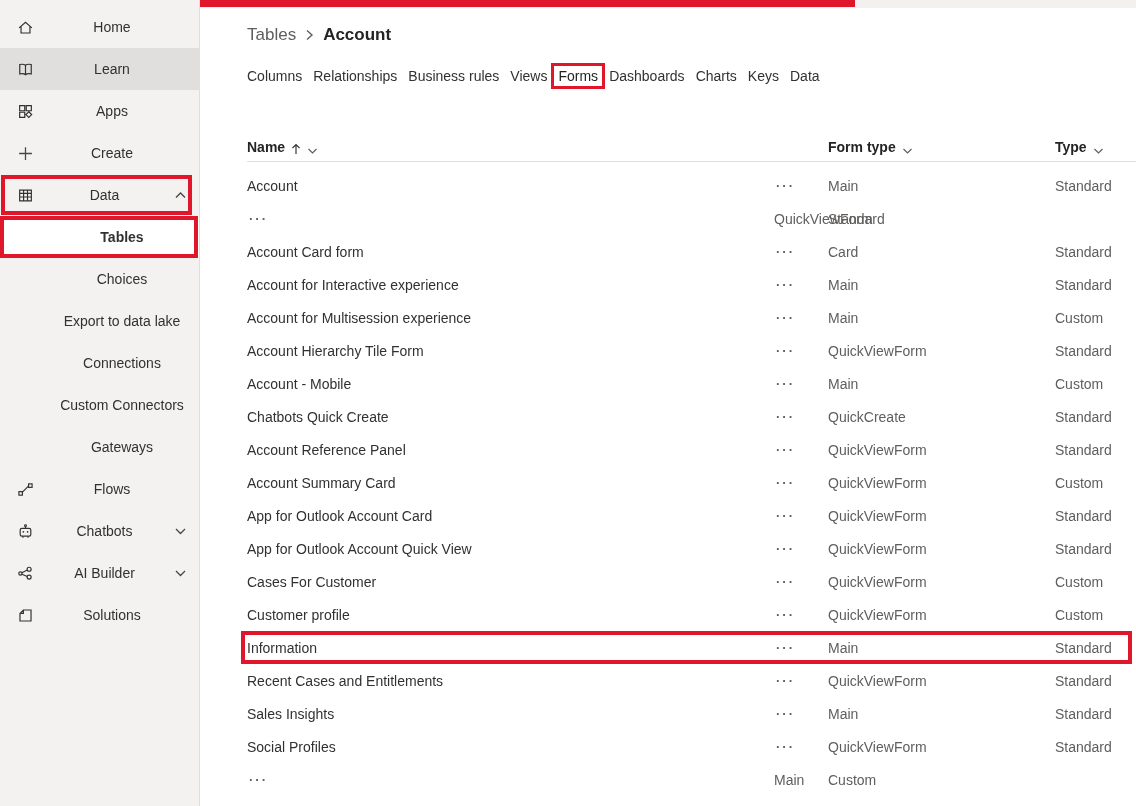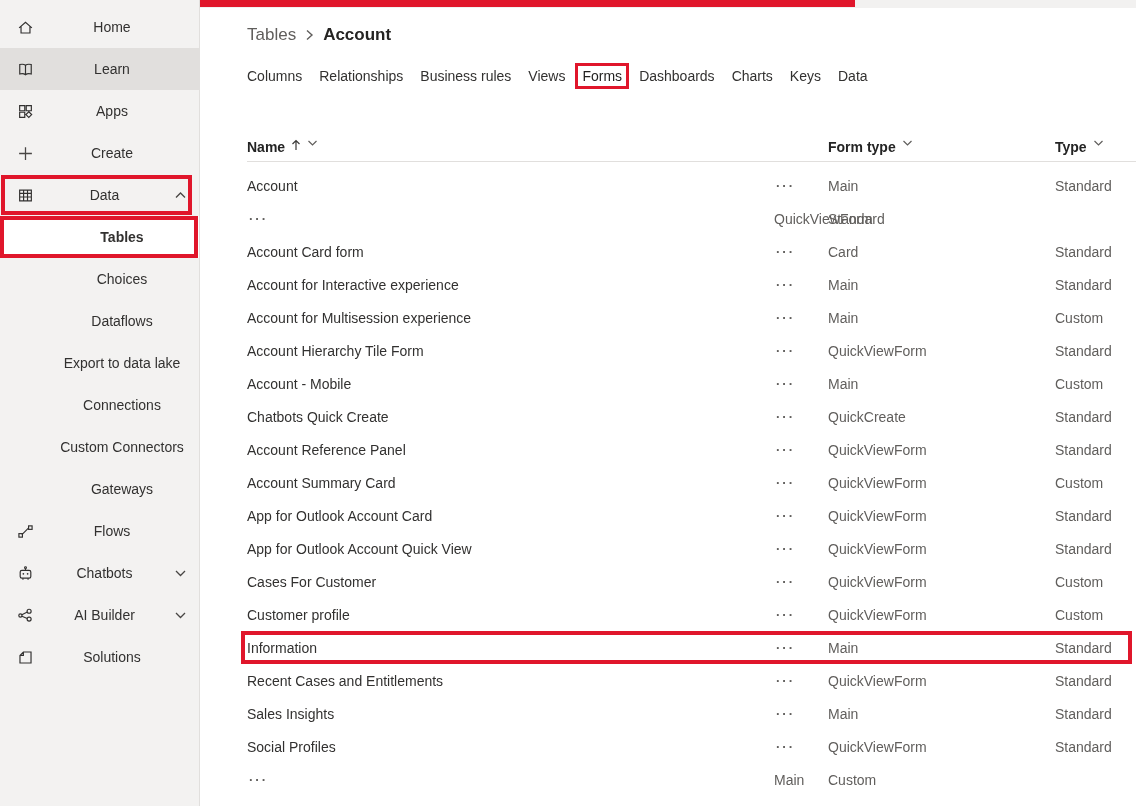--- a/index.html
+++ b/index.html
@@ -45,34 +45,34 @@
   
   .main{flex:1;position:relative;background:#fff}
   .topband{height:8px;background:#f2f1f0}
   .red-strip{position:absolute;top:0;left:0;width:655px;height:7px;background:var(--red)}
   .content{padding-left:47px}
 
   .breadcrumb{margin-top:15px;display:flex;align-items:center;gap:9px;font-size:17px;color:var(--muted);height:24px}
   .breadcrumb .parent{cursor:pointer}
   .breadcrumb .current{color:#252423;font-weight:700}
 
-  .tabs{display:flex;gap:17px;margin-top:19px;height:20px;align-items:center}
+  .tabs{display:flex;gap:11px;margin-top:19px;height:20px;align-items:center}
   .tab{position:relative;cursor:pointer;white-space:nowrap}
   .tab.active .tab-label{font-weight:400;color:var(--dark)}
   .tab.annotated::after{
     content:"";position:absolute;inset:-5px -7px;border:3px solid var(--red);pointer-events:none;
   }
 
   
   .grid-cols{display:grid;grid-template-columns:1fr 54px 227px 81px;align-items:center}
   .thead{
     margin-top:47px;height:29px;border-bottom:1px solid var(--divider);
     font-weight:700;color:#242424;
   }
-  .hcell{display:flex;align-items:flex-start;gap:6px;cursor:pointer}
+  .hcell{display:flex;align-items:flex-end;gap:6px;cursor:pointer}
   .hicon{display:flex;align-items:center}
   .rows{padding-top:7px}
   .row{height:33px;position:relative;cursor:pointer}
   .row .name{color:var(--text);white-space:nowrap}
   .row .dots{
     color:var(--muted);font-weight:700;font-size:13px;letter-spacing:2px;
     padding-left:2px;cursor:pointer;line-height:10px;
   }
   .row .formtype,.row .type{color:var(--muted);white-space:nowrap}
   .row.annotated::after{
@@ -138,25 +138,20 @@
           </span>
   </div>
         <div class="side-item indent selected annotated">
 
     <span class="label">Tables</span>
 
   </div>
         <div class="side-item indent">
 
     <span class="label">Choices</span>
-
-  </div>
-        <div class="side-item indent">
-
-    <span class="label">Dataflows</span>
 
   </div>
         <div class="side-item indent">
 
     <span class="label">Export to data lake</span>
 
   </div>
         <div class="side-item indent">
 
     <span class="label">Connections</span>

